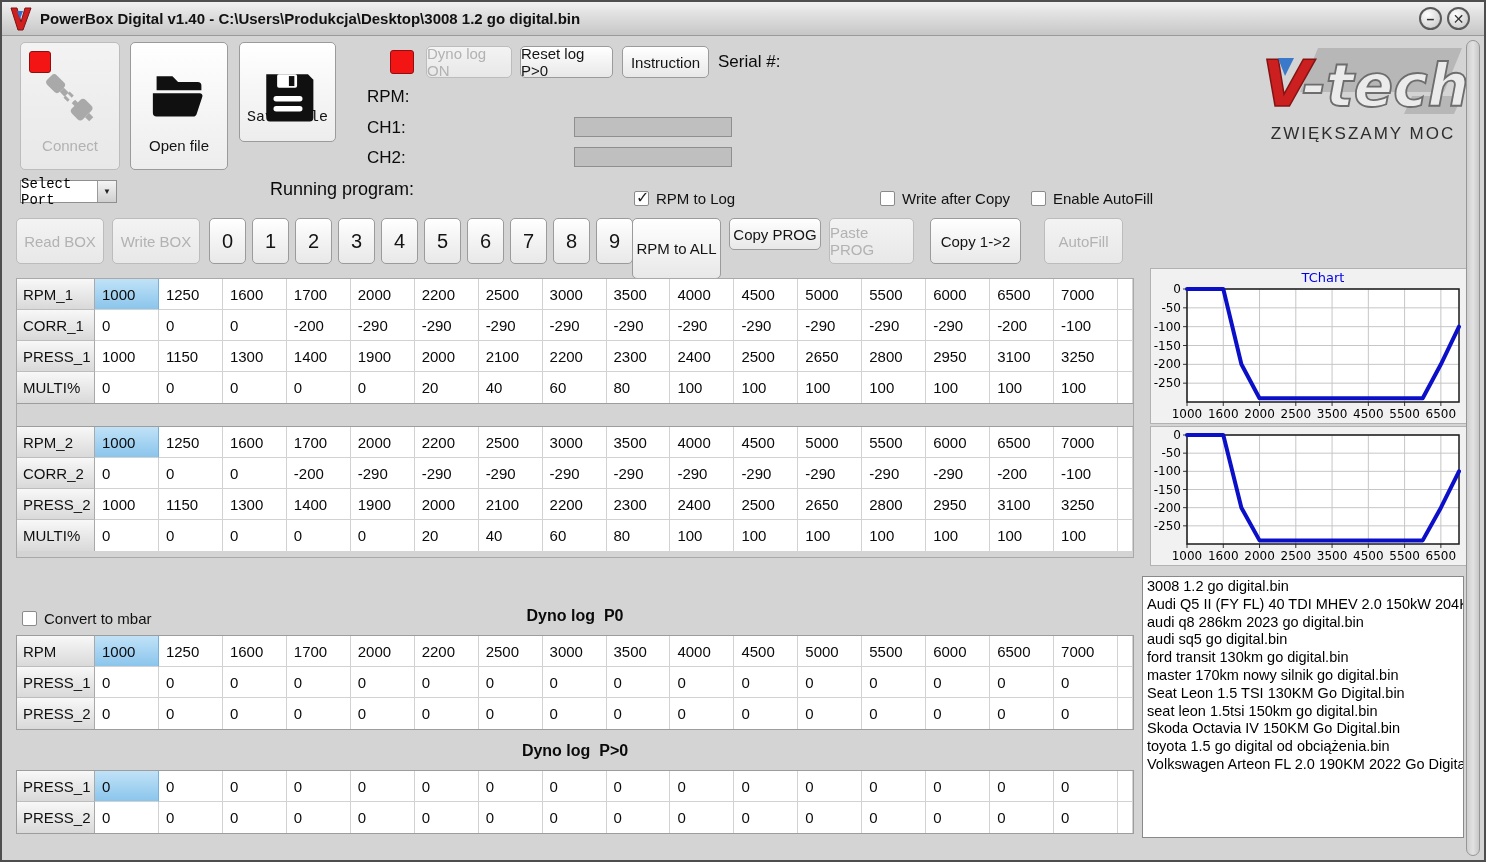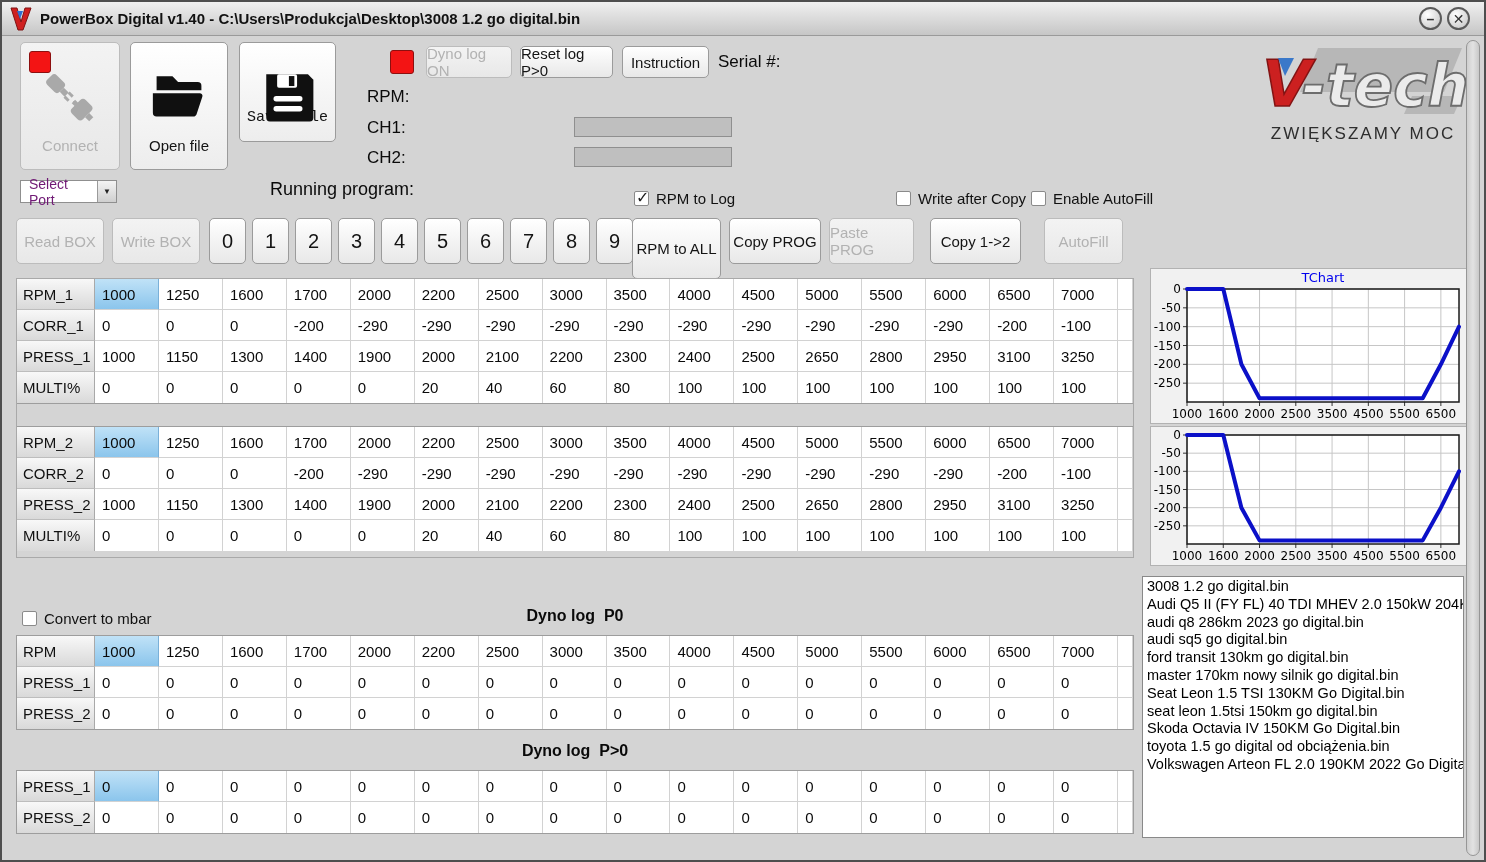--- a/index.html
+++ b/index.html
@@ -16,21 +16,21 @@
   .btn{background:linear-gradient(#ffffff,#e8e8e8);border:1px solid #9b9b9b;border-radius:5px;display:flex;align-items:center;justify-content:center;font-size:15px;color:#141414;}
   .btn.disabled{color:#b2b2b2;background:linear-gradient(#f3f3f3,#e8e8e8);border-color:#bcbcbc;}
   .bigbtn{flex-direction:column;justify-content:flex-end;padding-bottom:15px;background:linear-gradient(#ffffff,#ededed);}
   .bigbtn .ic{position:absolute;top:24px;left:0;right:0;display:flex;justify-content:center;}
   .redsq{background:#f31414;border:1px solid #8d0f0f;border-radius:3px;}
   .lab{font-size:17px;color:#0a0a0a;white-space:nowrap;}
   .bar{background:#bfbfbf;border:1px solid #8f8f8f;}
   .digit{font-size:20px;}
   
   .select{display:flex;background:#fff;border:1px solid #8f8f8f;font-size:14px;align-items:center;}
-  .select .txt{flex:1;padding-left:8px;color:#701a75;}
+  .select .txt{flex:1;padding-left:0;color:#000000;font-family:Liberation Mono, monospace;}
   .select .arrow{flex:0 0 19px;height:100%;background:linear-gradient(#f4f4f4,#cfcfcf);border-left:1px solid #9a9a9a;display:flex;align-items:center;justify-content:center;font-size:8px;color:#222;}
   
   .cbrow{display:flex;align-items:center;gap:7px;font-size:15px;color:#111;white-space:nowrap;}
   .cbbox{width:15px;height:15px;background:#fff;border:1px solid #8a8a8a;border-radius:2px;position:relative;flex:0 0 15px;}
   .cbrow.checked .cbbox::after{content:"✓";position:absolute;top:-4px;left:1px;font-size:16px;font-weight:bold;color:#1a1a1a;}
   
   .tabs{display:flex;gap:3px;align-items:flex-end;height:27px;}
   .tab{height:23px;background:linear-gradient(#ececec,#d0d0d0);border:1px solid #a5a5a5;border-bottom:none;border-radius:6px 6px 0 0;display:flex;align-items:center;justify-content:center;font-size:14px;color:#2a2a2a;}
   .tab.active{height:27px;background:#f4f4f4;font-size:15px;}
   
@@ -128,21 +128,21 @@
 
     <div class="abs select" style="left:18px;top:144px;width:97px;height:23px;">
       <span class="txt">Select Port</span>
       <span class="arrow">▼</span>
     </div>
 
     <div class="abs cbrow checked" style="left:632px;top:154px;">
       <span class="cbbox"></span>
         <span class="cblabel">RPM to Log</span>
     </div>
-    <div class="abs cbrow" style="left:878px;top:154px;margin-left:16px;">
+    <div class="abs cbrow" style="left:878px;top:154px;">
       <span class="cbbox"></span>
         <span class="cblabel">Write after Copy</span>
     </div>
     <div class="abs cbrow" style="left:1029px;top:154px;">
       <span class="cbbox"></span>
         <span class="cblabel">Enable AutoFill</span>
     </div>
 
     <div class="abs btn disabled" style="left:14px;top:182px;width:88px;height:46px;">Read BOX</div>
     <div class="abs btn disabled" style="left:110px;top:182px;width:88px;height:46px;">Write BOX</div>
@@ -152,21 +152,21 @@
         <div class="btn digit" style="position: relative; flex: 0 0 37px; height: 46px;">2</div>
         <div class="btn digit" style="position: relative; flex: 0 0 37px; height: 46px;">3</div>
         <div class="btn digit" style="position: relative; flex: 0 0 37px; height: 46px;">4</div>
         <div class="btn digit" style="position: relative; flex: 0 0 37px; height: 46px;">5</div>
         <div class="btn digit" style="position: relative; flex: 0 0 37px; height: 46px;">6</div>
         <div class="btn digit" style="position: relative; flex: 0 0 37px; height: 46px;">7</div>
         <div class="btn digit" style="position: relative; flex: 0 0 37px; height: 46px;">8</div>
         <div class="btn digit" style="position: relative; flex: 0 0 37px; height: 46px;">9</div>
       </div>
     <div class="abs btn" style="left:630px;top:182px;width:89px;height:61px;">RPM to ALL</div>
-    <div class="abs btn" style="left:727px;top:182px;width:92px;height:46px;">Copy PROG</div>
+    <div class="abs btn" style="left:727px;top:182px;width:92px;height:32px;">Copy PROG</div>
     <div class="abs btn disabled" style="left:827px;top:182px;width:85px;height:46px;">Paste PROG</div>
     <div class="abs btn" style="left:928px;top:182px;width:91px;height:46px;">Copy 1-&gt;2</div>
     <div class="abs btn disabled" style="left:1042px;top:182px;width:79px;height:46px;">AutoFill</div>
 
     <div class="abs tables-panel" style="left:14px;top:242px;width:1118px;height:280px;">
       <div class="dtable">
           <div class="trow">
             <div class="tlabel">RPM_1</div>
             <div class="tcell sel">1000</div>
             <div class="tcell">1250</div>

